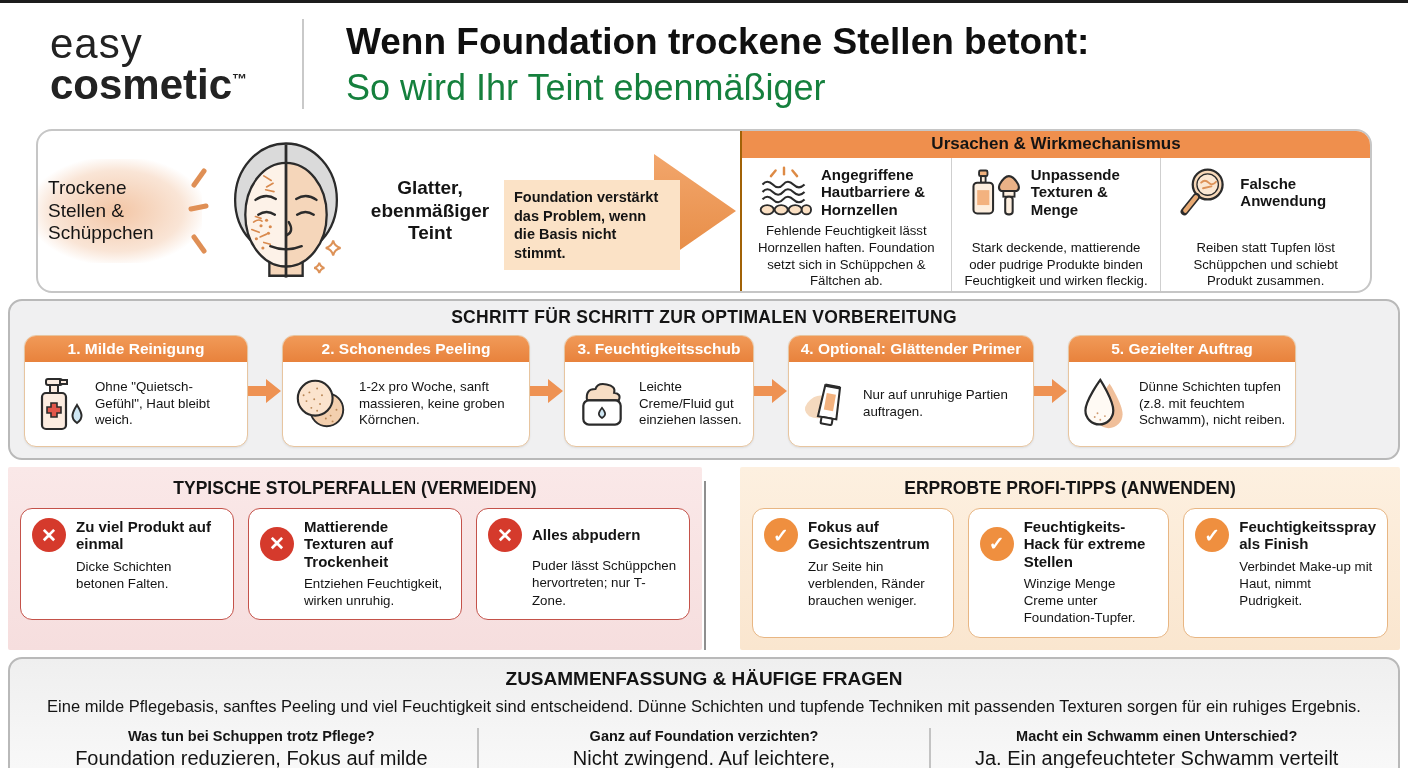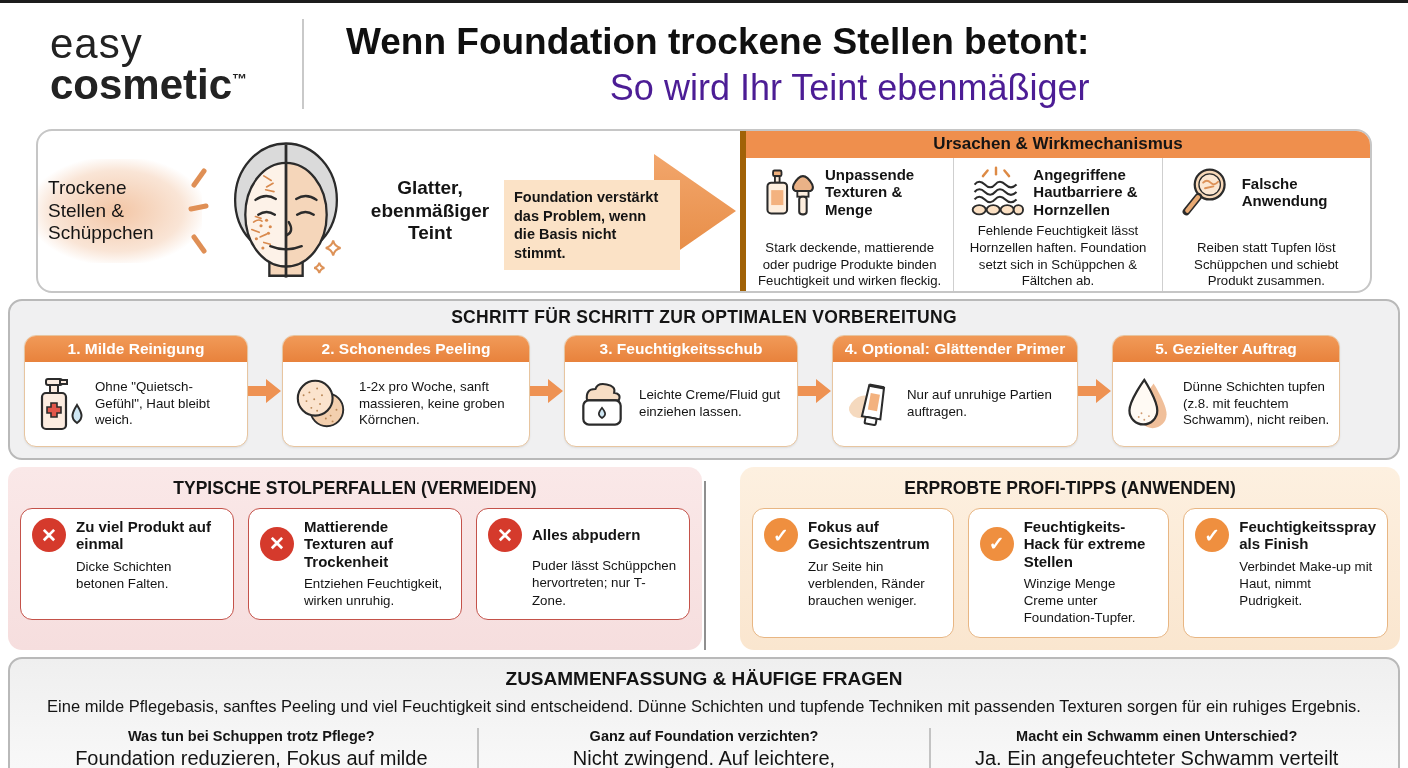--- a/index.html
+++ b/index.html
@@ -8,67 +8,67 @@
   body { border-top:3px solid #1c1c1c; }
 
   
   .header { display:flex; align-items:center; height:122px; padding-left:50px; }
   .logo { width:252px; line-height:.98; }
   .logo-top { font-size:42px; font-weight:400; letter-spacing:1px; color:#222; }
   .logo-bottom { font-size:42px; font-weight:700; color:#222; }
   .logo-tm { font-size:15px; font-weight:700; vertical-align:super; }
   .v-divider { width:2px; height:90px; background:#c9c9c9; margin-right:42px; }
   .title-line1 { font-size:37px; font-weight:700; color:#101010; line-height:1.25; }
-  .title-line2 { font-size:36px; font-weight:400; color:#4c1d95; line-height:1.2;text-align:right; }
+  .title-line2 { font-size:36px; font-weight:400; color:#15803d; line-height:1.2; }
 
   
   .row1 { margin:4px 36px 0; height:164px; border:2px solid #c6c6c6; border-radius:16px;
     background:#fff; display:flex; overflow:hidden; }
   .row1-left { flex:0 0 657px; display:flex; align-items:center; position:relative; }
   .dry-label { width:138px; margin-left:10px; font-weight:400; font-size:19px; text-align:left;
     line-height:1.2; position:relative; z-index:1; }
   .dry-label::before { content:""; position:absolute; inset:-18px -16px; z-index:-1;
     background:radial-gradient(ellipse at 50% 50%, rgba(233,151,92,.55), rgba(233,151,92,.25) 55%, transparent 75%); }
   .dashes { width:22px; height:92px; margin:0 2px; }
   .face { width:148px; height:152px; flex:0 0 auto; }
   .smooth-label { width:140px; font-weight:700; font-size:19px; text-align:center; line-height:1.2; }
   .arrow-wrap { position:relative; width:238px; height:134px; margin-left:2px; }
   .arrow-wrap svg { position:absolute; inset:0; }
   .arrow-note { position:absolute; left:2px; top:36px; width:176px; background:#fbe2c6;
     padding:8px 10px; font-weight:700; font-size:14.5px; line-height:1.28; }
 
-  .row1-right { flex:1; display:flex; flex-direction:column; border-left:6px solid #a16207; }
+  .row1-right { flex:1; display:flex; flex-direction:column; border-left:2px solid #a16207; }
   .causes-header { background:#ef8f4d; text-align:center; font-weight:700; font-size:17px;
     color:#141414; padding:3px 0 4px; }
   .causes-cols { flex:1; display:flex; }
   .cause { flex:1; display:flex; flex-direction:column; padding:6px 8px 4px; }
   .cause + .cause { border-left:1px solid #cfcfcf; }
   .cause-top { display:flex; align-items:center; gap:9px; padding:0 0 3px 6px; }
   .cause-top svg { flex:0 0 auto; }
   .cause-title { font-weight:700; font-size:15px; line-height:1.15; }
   .cause-text { font-size:13.2px; line-height:1.27; text-align:center; margin-top:auto; padding-bottom:4px; }
 
   
   .row2 { margin:6px 8px 0; background:#f0f0f1; border:2px solid #b9b9b9; border-radius:14px;
     padding:6px 14px 11px; }
   .row2-title { text-align:center; font-weight:700; font-size:17.5px; letter-spacing:.3px; margin-bottom:7px; }
   .steps { display:flex; align-items:center; justify-content:flex-start; }
   .step-card { background:#fff; border:1.5px solid #e7c5a0; border-radius:12px; overflow:hidden;
     box-shadow:0 1px 2px rgba(0,0,0,.08); }
-  .w224{width:224px}.w248{width:248px}.w234{width:234px}.w246{width:246px}.w228{width:228px}
+  .w224{width:224px}.w248{width:248px}.w234{width:190px}.w246{width:246px}.w228{width:228px}
   .step-head { background:linear-gradient(#f19a58,#e8823c); color:#fff; font-weight:700;
     font-size:15.5px; text-align:center; padding:4px 2px; }
   .step-body { display:flex; align-items:center; gap:9px; padding:7px 9px; height:84px; }
   .step-body svg { flex:0 0 auto; }
   .step-text { font-size:13.3px; line-height:1.27; }
   .step-arrow { flex:0 0 auto; }
 
   
   .row3 { margin:7px 8px 0; display:flex; }
-  .panel { border-radius:14px; padding:8px 12px 12px; }
+  .panel { border-radius:2px; padding:8px 12px 12px; }
   .panel-pitfalls { flex:0 0 694px; background:linear-gradient(#fae8e8,#f6dede); }
   .row3-divider { width:2px; background:#8f8f8f; margin:14px 2px 0; }
   .panel-tips { flex:1; background:linear-gradient(#fdf0e0,#fae6cf);margin-left:32px; }
   .panel-title { text-align:center; font-weight:700; font-size:17.5px; margin:3px 0 9px; }
   .cardrow { display:flex; gap:14px; }
   .p-card { flex:1; background:#fff; border-radius:12px; padding:9px 11px 10px; }
   .panel-pitfalls .p-card { border:1.5px solid #c4524a; }
   .panel-tips .p-card { border:1.5px solid #e8b683; }
   .p-top { display:flex; align-items:center; gap:10px; margin-bottom:5px; }
   .badge { width:34px; height:34px; border-radius:50%; flex:0 0 auto; color:#fff;
@@ -166,55 +166,55 @@
       <div class="arrow-note">Foundation verstärkt das Problem, wenn die Basis nicht stimmt.</div>
     </div>
   </div>
 
   <div class="row1-right">
     <div class="causes-header">Ursachen &amp; Wirkmechanismus</div>
     <div class="causes-cols">
       <div class="cause">
         <div class="cause-top">
           <svg width="56" height="56" viewBox="0 0 60 60">
-            <rect x="14" y="7" width="9" height="6" rx="1.5" fill="#f0b07c" stroke="#2b2b2b" stroke-width="2"></rect>
-            <rect x="16" y="13" width="5" height="7" fill="#fdeede" stroke="#2b2b2b" stroke-width="2"></rect>
-            <rect x="8" y="20" width="21" height="33" rx="4" fill="#fdeede" stroke="#2b2b2b" stroke-width="2.2"></rect>
-            <rect x="12" y="28" width="13" height="16" fill="#f3b27f"></rect>
-            <path d="M36,22 q10,-18 20,0 q2,5 -2,7 h-16 q-4,-2 -2,-7 Z" fill="#eab287" stroke="#2b2b2b" stroke-width="2.2"></path>
-            <rect x="40" y="29" width="12" height="6" fill="#fdeede" stroke="#2b2b2b" stroke-width="2"></rect>
-            <rect x="42" y="35" width="8" height="19" rx="3" fill="#fdeede" stroke="#2b2b2b" stroke-width="2.2"></rect>
-          </svg>
-          <div class="cause-title">Unpassende Texturen &amp; Menge</div>
-        </div>
-        <div class="cause-text">Stark deckende, mattierende oder pudrige Produkte binden Feuchtigkeit und wirken fleckig.</div>
-      </div>
-      <div class="cause">
-        <div class="cause-top">
-          <svg width="56" height="56" viewBox="0 0 60 60">
             <g stroke="#dd8a45" stroke-width="2.6" stroke-linecap="round">
               <line x1="16" y1="13" x2="21" y2="7"></line>
                 <line x1="30" y1="11" x2="30" y2="4"></line>
                 <line x1="44" y1="13" x2="39" y2="7"></line>
             </g>
             <g stroke="#2b2b2b" stroke-width="2.2" fill="none">
               <path d="M7,22 q5,-6 11,0 t11,0 t11,0 t12,0"></path>
               <path d="M7,30 q5,-6 11,0 t11,0 t11,0 t12,0"></path>
               <path d="M7,38 q5,-6 11,0 t11,0 t11,0 t12,0"></path>
             </g>
             <g fill="#fbe0c3" stroke="#2b2b2b" stroke-width="2">
               <ellipse cx="12" cy="49" rx="7" ry="5"></ellipse>
                 <ellipse cx="27" cy="49" rx="7" ry="5"></ellipse>
               <ellipse cx="42" cy="49" rx="7" ry="5"></ellipse>
                 <ellipse cx="54" cy="49" rx="5" ry="5"></ellipse>
             </g>
           </svg>
           <div class="cause-title">Angegriffene Hautbarriere &amp; Hornzellen</div>
         </div>
         <div class="cause-text">Fehlende Feuchtigkeit lässt Hornzellen haften. Foundation setzt sich in Schüppchen &amp; Fältchen ab.</div>
+      </div>
+      <div class="cause">
+        <div class="cause-top">
+          <svg width="56" height="56" viewBox="0 0 60 60">
+            <rect x="14" y="7" width="9" height="6" rx="1.5" fill="#f0b07c" stroke="#2b2b2b" stroke-width="2"></rect>
+            <rect x="16" y="13" width="5" height="7" fill="#fdeede" stroke="#2b2b2b" stroke-width="2"></rect>
+            <rect x="8" y="20" width="21" height="33" rx="4" fill="#fdeede" stroke="#2b2b2b" stroke-width="2.2"></rect>
+            <rect x="12" y="28" width="13" height="16" fill="#f3b27f"></rect>
+            <path d="M36,22 q10,-18 20,0 q2,5 -2,7 h-16 q-4,-2 -2,-7 Z" fill="#eab287" stroke="#2b2b2b" stroke-width="2.2"></path>
+            <rect x="40" y="29" width="12" height="6" fill="#fdeede" stroke="#2b2b2b" stroke-width="2"></rect>
+            <rect x="42" y="35" width="8" height="19" rx="3" fill="#fdeede" stroke="#2b2b2b" stroke-width="2.2"></rect>
+          </svg>
+          <div class="cause-title">Unpassende Texturen &amp; Menge</div>
+        </div>
+        <div class="cause-text">Stark deckende, mattierende oder pudrige Produkte binden Feuchtigkeit und wirken fleckig.</div>
       </div>
       <div class="cause">
         <div class="cause-top">
           <svg width="56" height="56" viewBox="0 0 60 60">
             <circle cx="35" cy="22" r="16" fill="#f7d8b8" stroke="#2b2b2b" stroke-width="2.4"></circle>
             <circle cx="35" cy="22" r="11.5" fill="#fbe7d2" stroke="#2b2b2b" stroke-width="1.4"></circle>
             <g stroke="#dd9258" stroke-width="2" fill="none" stroke-linecap="round">
               <path d="M28,20 q4,-4 8,0 q4,4 8,-1"></path>
                 <path d="M30,26 l9,-2"></path>
             </g>

